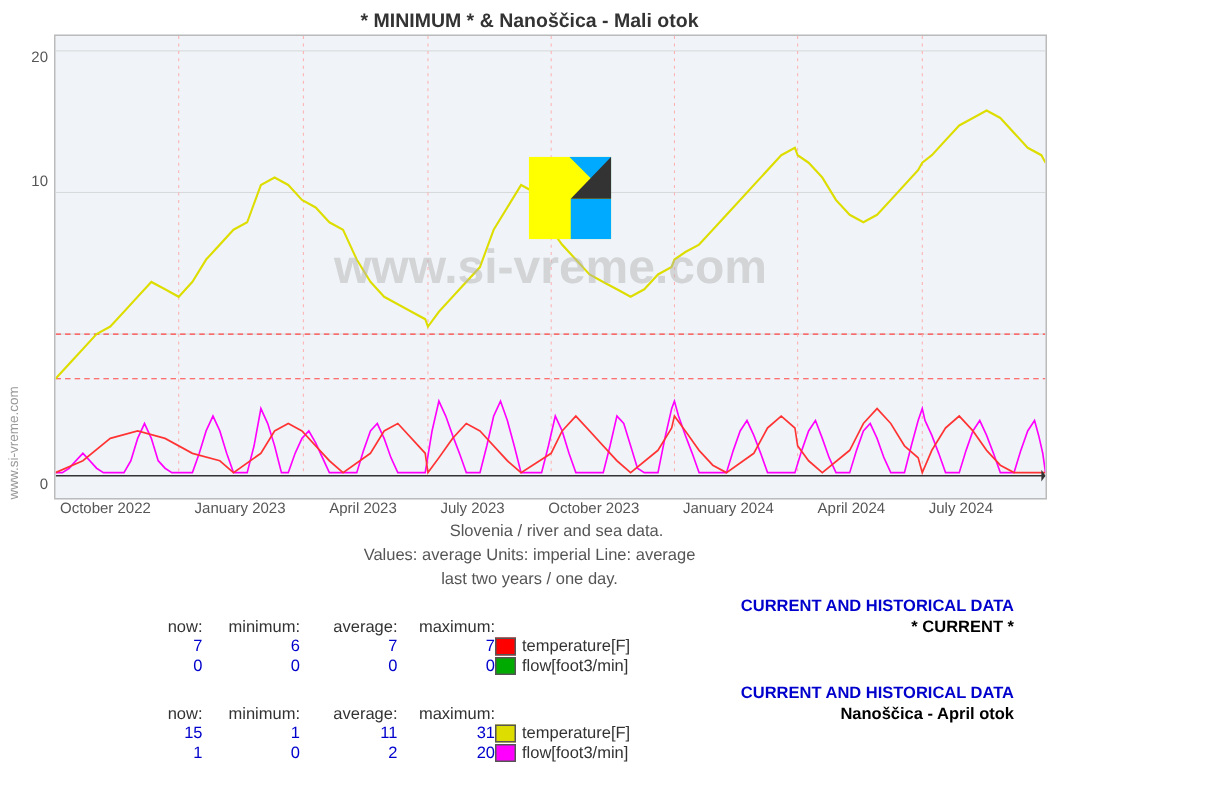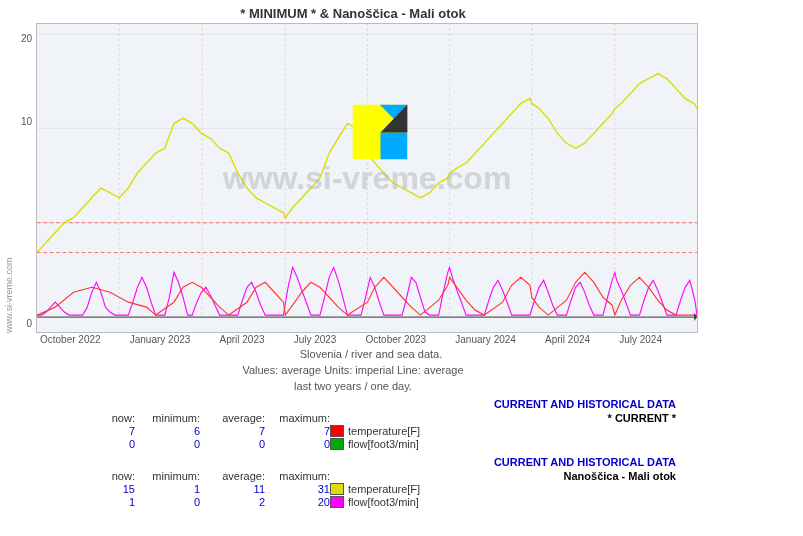--- a/index.html
+++ b/index.html
@@ -208,21 +208,21 @@
     </div>
   </div>
 
   <div class="data-section" style="margin-top:6px;">
     <div class="data-header">CURRENT AND HISTORICAL DATA</div>
     <div class="data-grid header">
       <span>now:</span>
       <span>minimum:</span>
       <span>average:</span>
       <span>maximum:</span>
-      <span style="font-weight:bold; color:#000;">Nanoščica - Mali otok</span>
+      <span style="font-weight:bold; color:#000;">Nanoščica - April otok</span>
     </div>
     <div class="data-grid vals">
       <span>15</span>
       <span>1</span>
       <span>11</span>
       <span>31</span>
       <span style="display:flex;align-items:center;">
         <span style="width:14px;height:12px;background:#dddd00;display:inline-block;margin-right:4px;border:1px solid #555;"></span>
         <span style="color:#333;">temperature[F]</span>
       </span>

